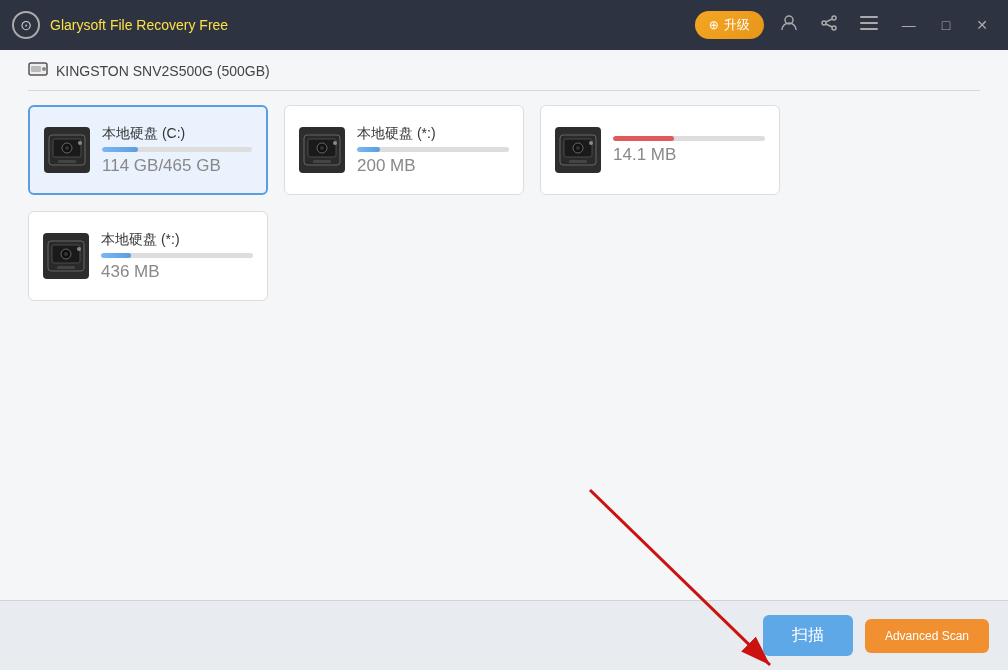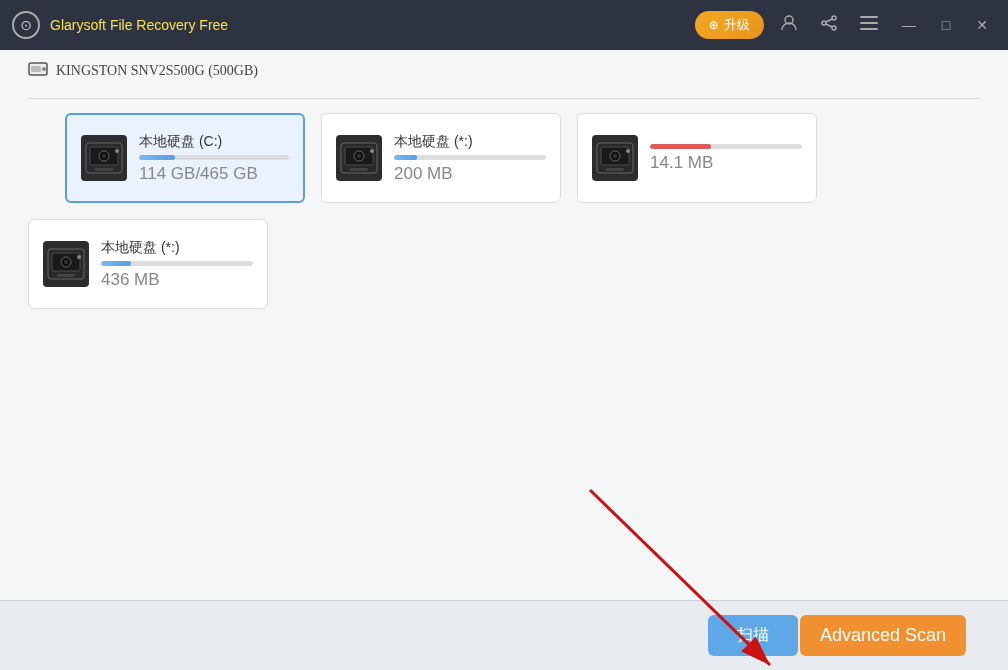--- a/index.html
+++ b/index.html
@@ -112,22 +112,21 @@
     
     #drive-section {
       padding: 10px 28px 0;
     }
     .drive-label {
       display: flex;
       align-items: center;
       gap: 8px;
       font-size: 14px;
       color: #444;
-      margin-bottom: 16px;
-      font-family: Liberation Serif, serif;
+      margin-bottom: 8px;
     }
     .drive-label-icon {
       font-size: 16px;
       color: #666;
     }
 
     
     #partition-grid {
       padding: 0 28px;
       display: flex;
@@ -145,21 +144,20 @@
       display: flex;
       align-items: center;
       padding: 14px 14px;
       cursor: pointer;
       transition: border-color 0.15s;
       position: relative;
     }
     .partition-card.selected {
       border: 2px solid #5b9de0;
       background: #eaf3fd;
-      margin-left: 37px;
     }
 
     .partition-icon {
       width: 46px;
       height: 46px;
       background: #2d2d2d;
       border-radius: 4px;
       display: flex;
       flex-direction: column;
       align-items: center;
@@ -205,42 +203,42 @@
       position: absolute;
       bottom: 0;
       left: 0;
       width: 100%;
       height: 70px;
       background: #e8ebf0;
       border-top: 1px solid #d0d4da;
       display: flex;
       align-items: center;
       justify-content: flex-end;
-      padding: 0 42px;
-      gap: 2px;
+      padding: 0 19px;
+      gap: 12px;
     }
 
     .scan-btn {
       background: #5fa8e8;
       color: #fff;
       border: none;
       border-radius: 6px;
       font-size: 16px;
       font-family: inherit;
       padding: 10px 28px;
       cursor: pointer;
       min-width: 90px;
     }
 
     .advanced-scan-btn {
       background: #f09030;
       color: #fff;
       border: none;
       border-radius: 6px;
-      font-size: 18px;
+      font-size: 12px;
       font-family: inherit;
       padding: 10px 20px;
       cursor: pointer;
       min-width: 120px;
     }
 
     
     #arrow-overlay {
       position: absolute;
       top: 50px;

